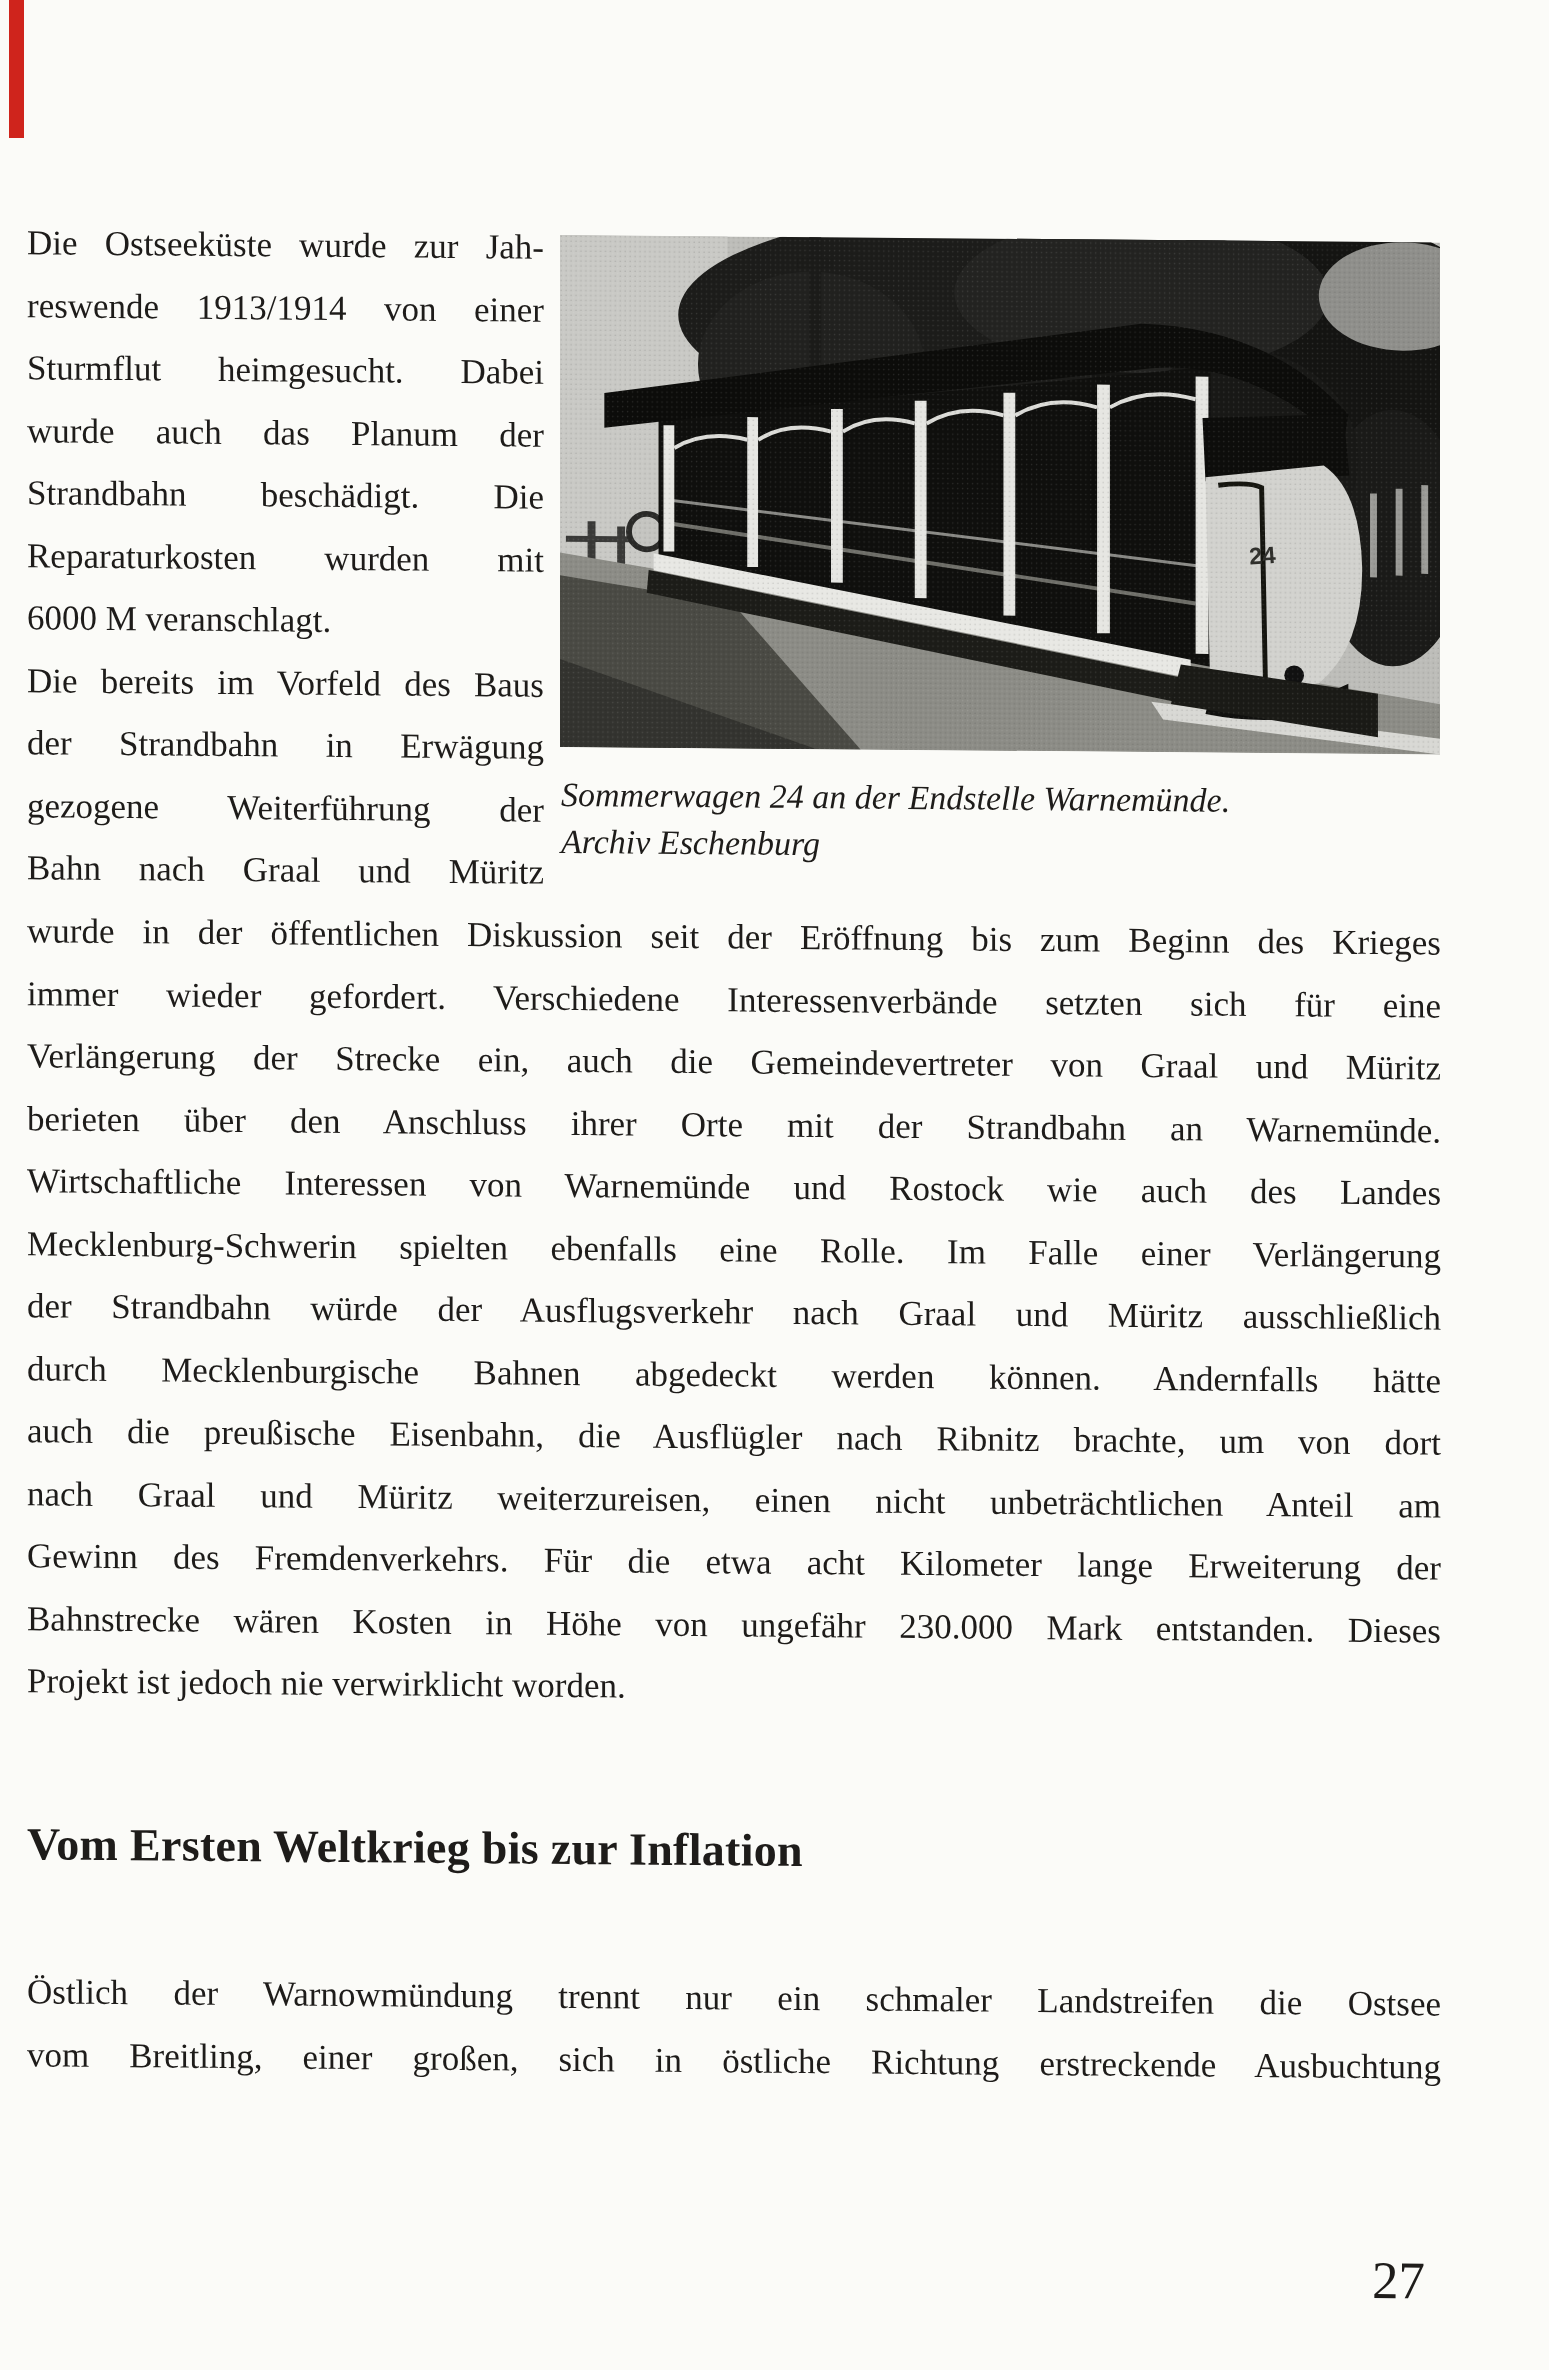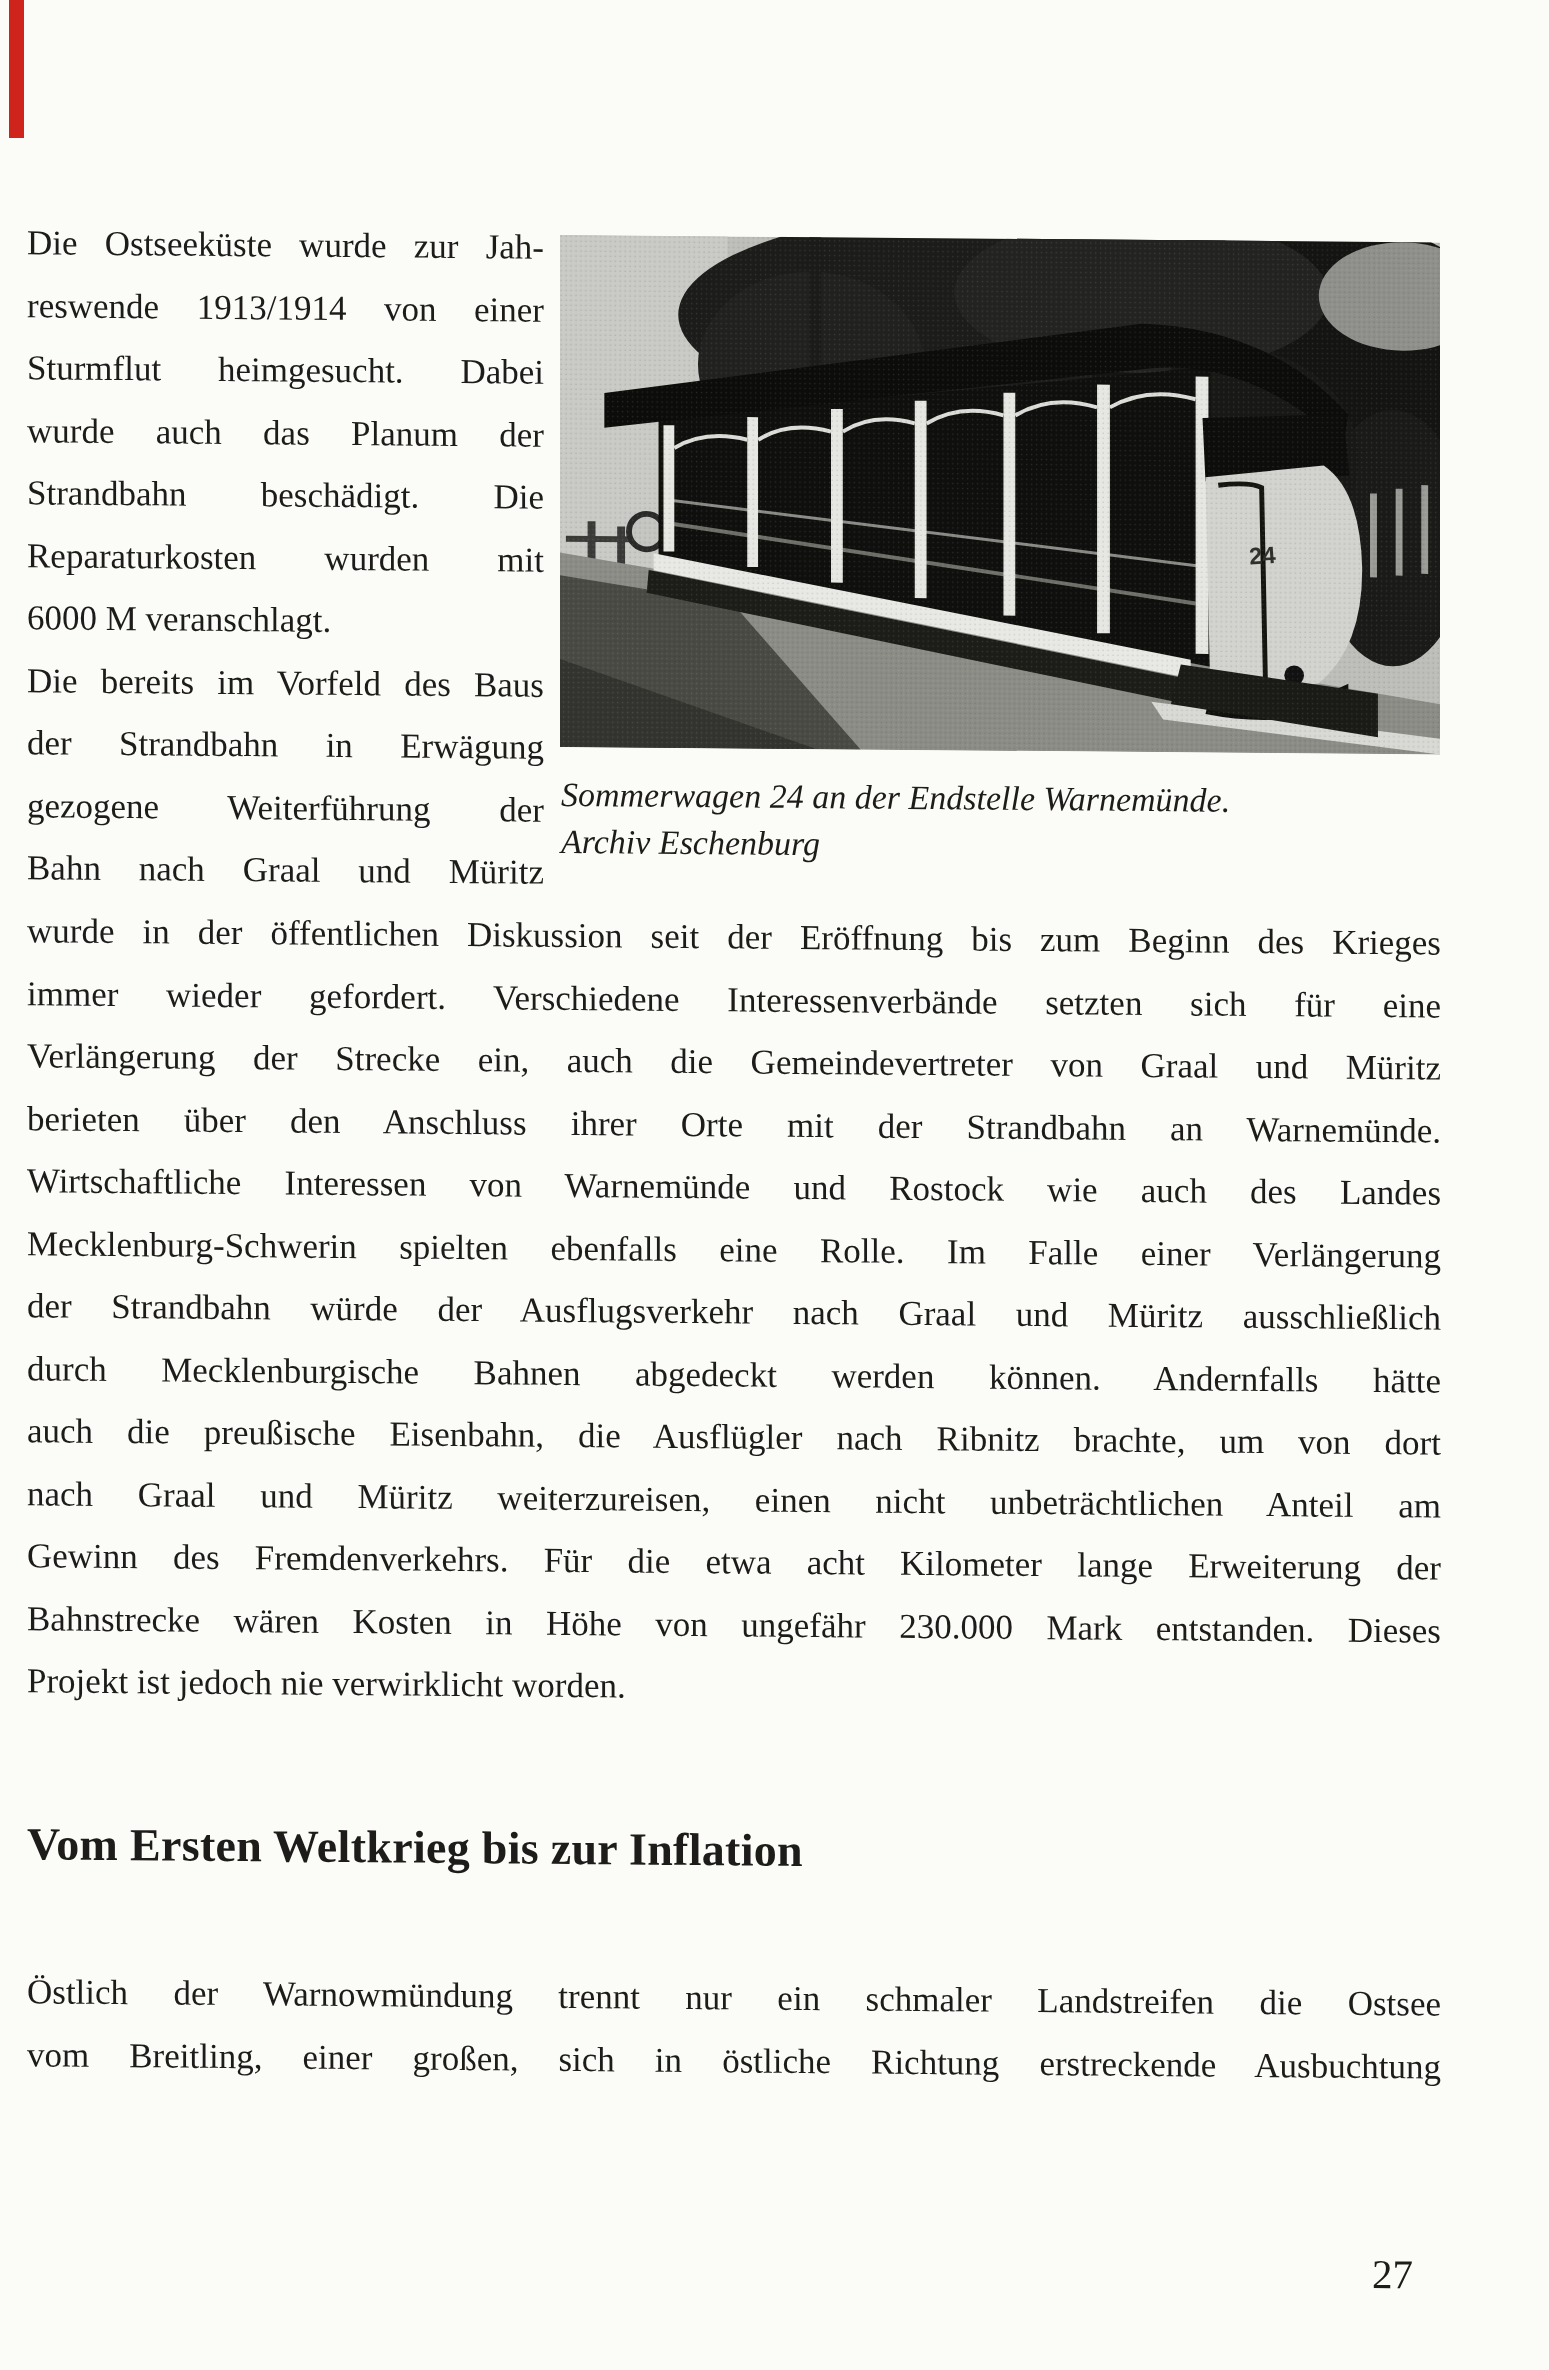--- a/index.html
+++ b/index.html
@@ -15,21 +15,21 @@
   .column{position:absolute;left:27px;top:212px;width:517px;
           font-size:35px;line-height:62.5px;}
   .bodytext{position:absolute;left:27px;top:900px;width:1414px;
           font-size:35px;line-height:62.5px;}
   .caption{position:absolute;left:561px;top:766px;width:760px;
           font-size:34px;line-height:47px;font-style:italic;}
   .heading{position:absolute;left:27px;top:1817px;margin:0;
           font-size:46px;font-weight:700;letter-spacing:.3px;}
   .para2{position:absolute;left:27px;top:1961px;width:1414px;
           font-size:35px;line-height:62.5px;}
-  .pageno{position:absolute;left:1372px;top:2238px;font-size:41px;}
+  .pageno{position:absolute;left:1372px;top:2238px;font-size:53px;}
   .photo{position:absolute;left:560px;top:230px;width:880px;height:512px;}
   .photo svg{display:block;width:100%;height:100%;}
   .edge-mark{position:absolute;left:9px;top:0;width:15px;height:138px;}
 </style>
 </head>
 <body>
 
 <svg class="edge-mark" viewBox="0 0 15 138" preserveAspectRatio="none">
   <rect x="0" y="0" width="15" height="138" fill="#cf241c"></rect>
 </svg>

